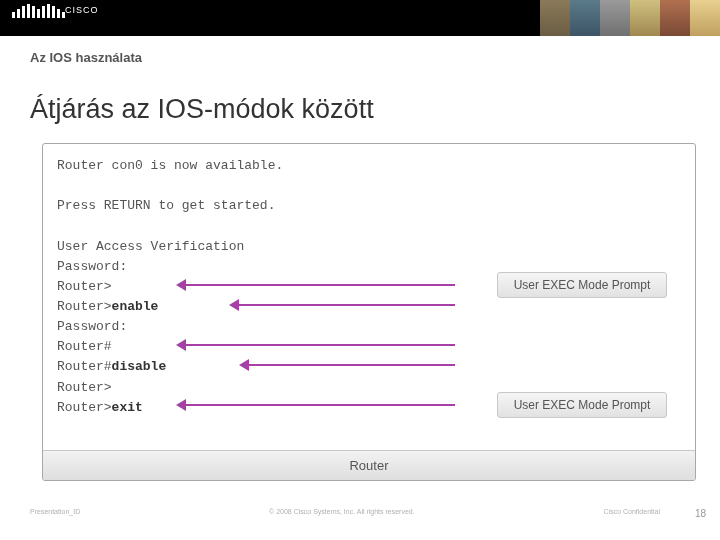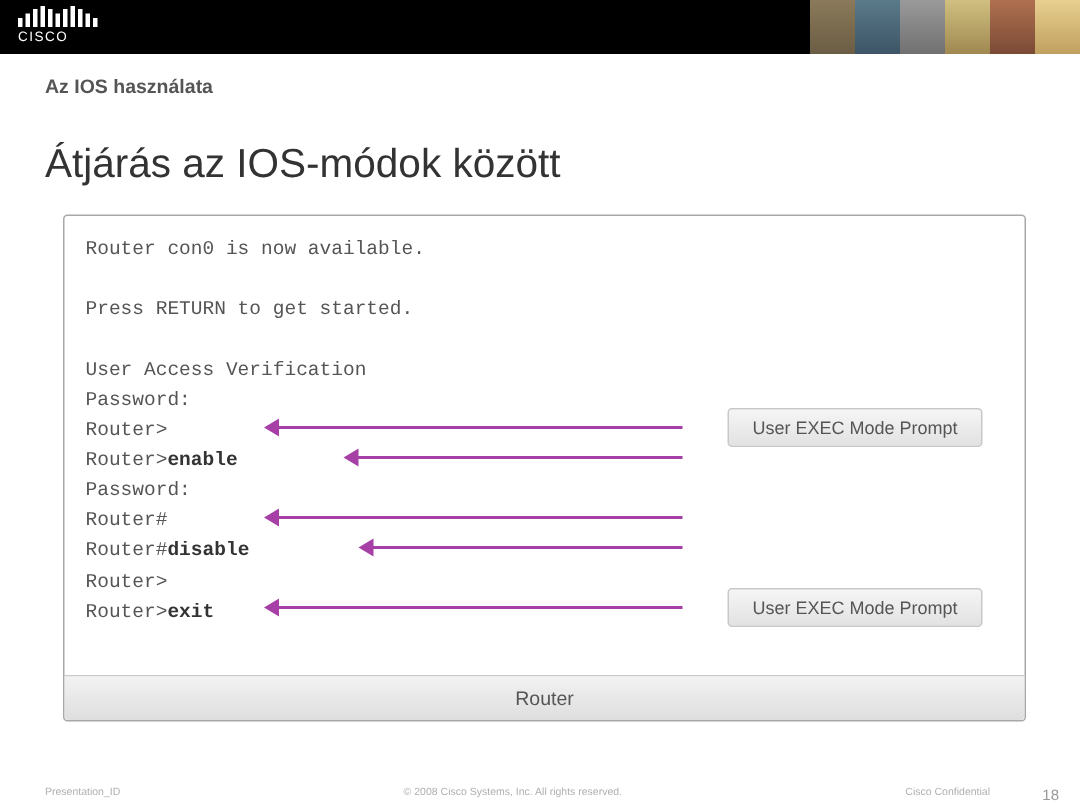--- a/index.html
+++ b/index.html
@@ -1,19 +1,19 @@
 <!DOCTYPE html>
 <html><head>
 <meta charset="utf-8">
 <style>
   * { margin:0; padding:0; box-sizing:border-box; }
   body { width:720px; height:540px; background:#fff; font-family:Arial,Helvetica,sans-serif; position:relative; overflow:hidden; }
 
   .topbar { width:100%; height:36px; background:#000; position:relative; }
-  .logo { position:absolute; left:12px; top:4px; display:flex; flex-direction:column; }
+  .logo { position:absolute; left:12px; top:4px; display:flex; flex-direction:row; }
   .logo-bars { display:flex; gap:2px; align-items:flex-end; height:14px; }
   .logo-bars span { width:3px; background:#fff; display:block; }
   .logo-bars span:nth-child(1){height:6px}.logo-bars span:nth-child(2){height:9px}
   .logo-bars span:nth-child(3){height:12px}.logo-bars span:nth-child(4){height:14px}
   .logo-bars span:nth-child(5){height:12px}.logo-bars span:nth-child(6){height:9px}
   .logo-bars span:nth-child(7){height:12px}.logo-bars span:nth-child(8){height:14px}
   .logo-bars span:nth-child(9){height:12px}.logo-bars span:nth-child(10){height:9px}
   .logo-bars span:nth-child(11){height:6px}
   .logo-text { color:#fff; font-size:9px; letter-spacing:1px; margin-top:1px; }
   .people { position:absolute; right:0; top:0; height:36px; display:flex; }
@@ -22,40 +22,40 @@
   .p2{background:linear-gradient(#5a7a8a,#3d5566)}
   .p3{background:linear-gradient(#9a9a9a,#707070)}
   .p4{background:linear-gradient(#d0c080,#a08850)}
   .p5{background:linear-gradient(#b07050,#7a4a35)}
   .p6{background:linear-gradient(#e8d090,#c0a060)}
 
   .content { padding:14px 44px 0 30px; }
   .section { color:#555; font-size:13px; font-weight:bold; margin-bottom:2px; }
   .title { color:#333; font-size:27px; font-weight:normal;margin-top:29px; }
 
-  .panel { margin:18px 36px 0 42px; border:1px solid #a8a8a8; border-radius:3px; padding:12px 14px 0 14px; background:#fff; position:relative; height:338px; }
+  .panel { margin:18px 24px 0 42px; border:1px solid #a8a8a8; border-radius:3px; padding:12px 14px 0 14px; background:#fff; position:relative; height:338px; }
   .terminal { font-family:"Courier New",monospace; font-size:13px; color:#555; line-height:1.55; white-space:pre; }
   .terminal .bold { font-weight:bold; color:#333; }
 
   .callout { position:absolute; right:28px; width:170px; height:26px; background:linear-gradient(#f5f5f5,#e2e2e2); border:1px solid #c8c8c8; border-radius:3px; color:#555; font-size:12px; display:flex; align-items:center; justify-content:center; }
   .callout.c1{ top:128px; }
   .callout.c2{ top:188px; }
   .callout.c3{ top:248px; }
 
   .arrow { position:absolute; height:2px; background:#a63fa6; }
   .arrow::before { content:""; position:absolute; left:-10px; top:-5px; border:6px solid transparent; border-right:10px solid #a63fa6; }
   .a1{ top:140px; left:137px; width:275px; }
   .a2{ top:160px; left:190px; width:222px; }
   .a3{ top:200px; left:137px; width:275px; }
   .a4{ top:220px; left:200px; width:212px; }
   .a5{ top:260px; left:137px; width:275px; }
 
   .router-box { position:absolute; left:0; right:0; bottom:0; height:30px; background:linear-gradient(#f2f2f2,#dedede); border-top:1px solid #c8c8c8; border-radius:0 0 3px 3px; display:flex; align-items:center; justify-content:center; font-size:13px; font-weight:normal; color:#555; }
 
-  .footer { position:absolute; bottom:8px; left:0; right:0; display:flex; align-items:flex-start; font-size:7px; color:#b0b0b0; padding:0 30px;gap:20px; }
+  .footer { position:absolute; bottom:25px; left:0; right:0; display:flex; align-items:flex-start; font-size:7px; color:#b0b0b0; padding:0 30px;gap:20px; }
   .footer .pid { flex:0 0 auto; }
   .footer .copy { flex:1; text-align:center; }
   .footer .conf { flex:0 0 auto; margin-right:30px; }
   .footer .page { position:absolute; right:14px; font-size:10px; color:#999; }
 </style>
 </head>
 <body>
 
 <div class="topbar">
   <div class="logo">

